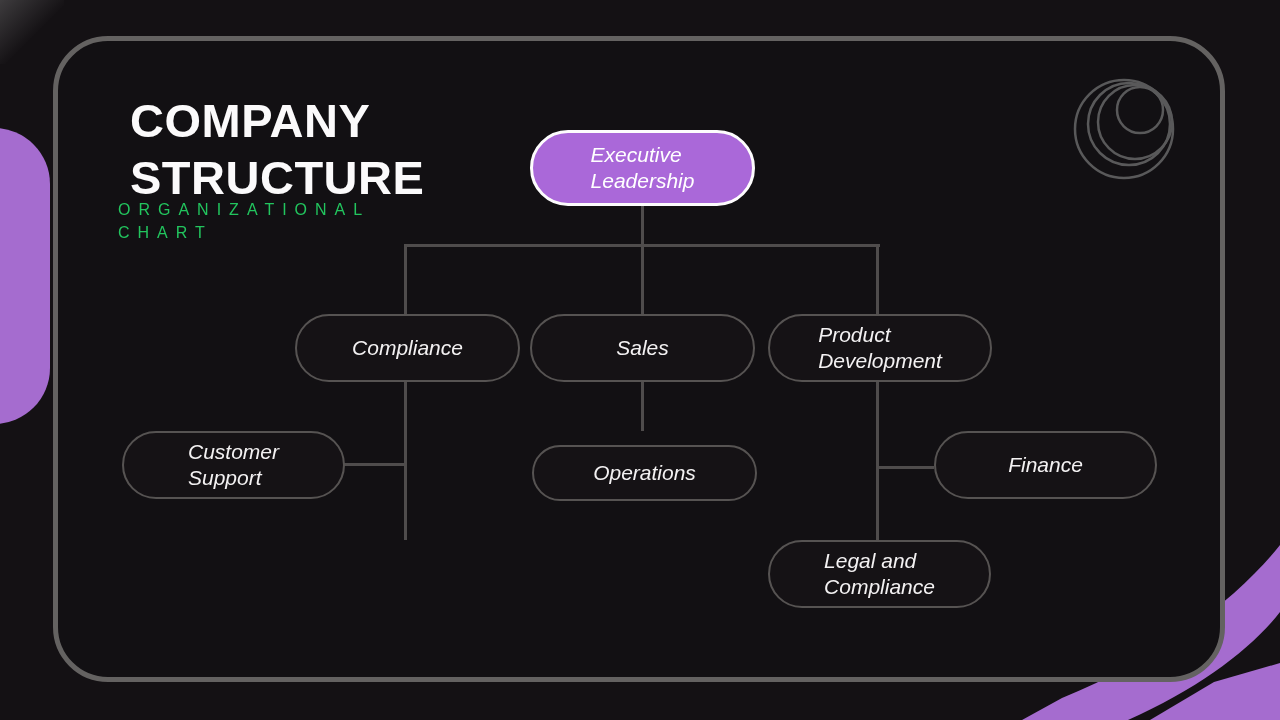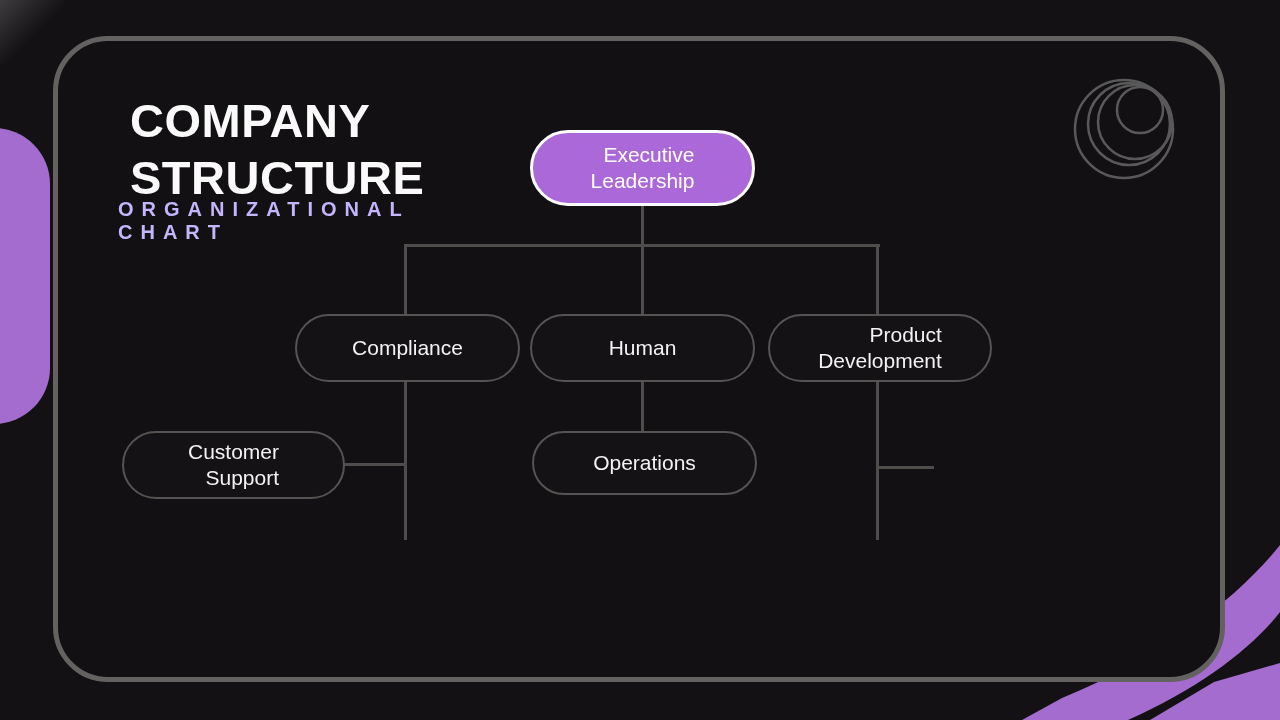--- a/index.html
+++ b/index.html
@@ -24,33 +24,34 @@
     border:5px solid #646261;border-radius:55px;background:#121013;
   }
   
   .title{
     position:absolute;left:116px;top:78px;margin:14px;
     font-size:47px;line-height:57px;font-weight:700;letter-spacing:.5px;
     color:#fbfafb;white-space:pre-line;
   }
   .subtitle{
     position:absolute;left:118px;top:198px;margin:0;
-    font-size:20px;line-height:23px;font-weight:700;letter-spacing:8px;
-    color:#c4b5fd;white-space:pre-line;
+    font-size:16px;line-height:23px;font-weight:400;letter-spacing:8px;
+    color:#22c55e;white-space:pre-line;
   }
   .logo{position:absolute;left:1068px;top:76px;}
   
   .line{position:absolute;background:#4f4c4c;z-index:1;}
   
   .node{
     position:absolute;z-index:2;box-sizing:border-box;
-    display:flex;align-items:center;justify-content:center;text-align:right;
+    display:flex;align-items:center;justify-content:center;text-align:left;
     background:#151215;border:2.5px solid #565352;border-radius:34px;
     color:#f3f1f2;font-size:21px;line-height:26px;font-weight:400;
     white-space:pre-line;
+    font-style:italic;
   }
   .node--exec{
     background:#aa68d9;border:3.5px solid #fdfcfd;border-radius:38px;
     color:#ffffff;
   }
 </style>
 </head>
 <body>
 
 <div class="stage">
@@ -92,33 +93,40 @@
   <div class="node node--exec" style="left:530px;top:130px;width:225px;height:76px;">
     <span>Executive
 Leadership</span>
   </div>
 
   <div class="node" style="left:295px;top:314px;width:225px;height:68px;">
     <span>Compliance</span>
   </div>
 
   <div class="node" style="left:530px;top:314px;width:225px;height:68px;">
-    <span>Human</span>
+    <span>Sales</span>
   </div>
 
   <div class="node" style="left:122px;top:431px;width:223px;height:68px;">
     <span>Customer
 Support</span>
   </div>
 
   <div class="node" style="left:768px;top:314px;width:224px;height:68px;">
     <span>Product
 Development</span>
   </div>
 
-  <div class="node" style="left:532px;top:431px;width:225px;height:64px;">
+  <div class="node" style="left:532px;top:445px;width:225px;height:56px;">
     <span>Operations</span>
   </div>
 
+  <div class="node" style="left:934px;top:431px;width:223px;height:68px;">
+    <span>Finance</span>
+  </div>
 
 
+  <div class="node" style="left:768px;top:540px;width:223px;height:68px;">
+    <span>Legal and
+Compliance</span>
+  </div>
 
 </div>
 
 </body></html>

